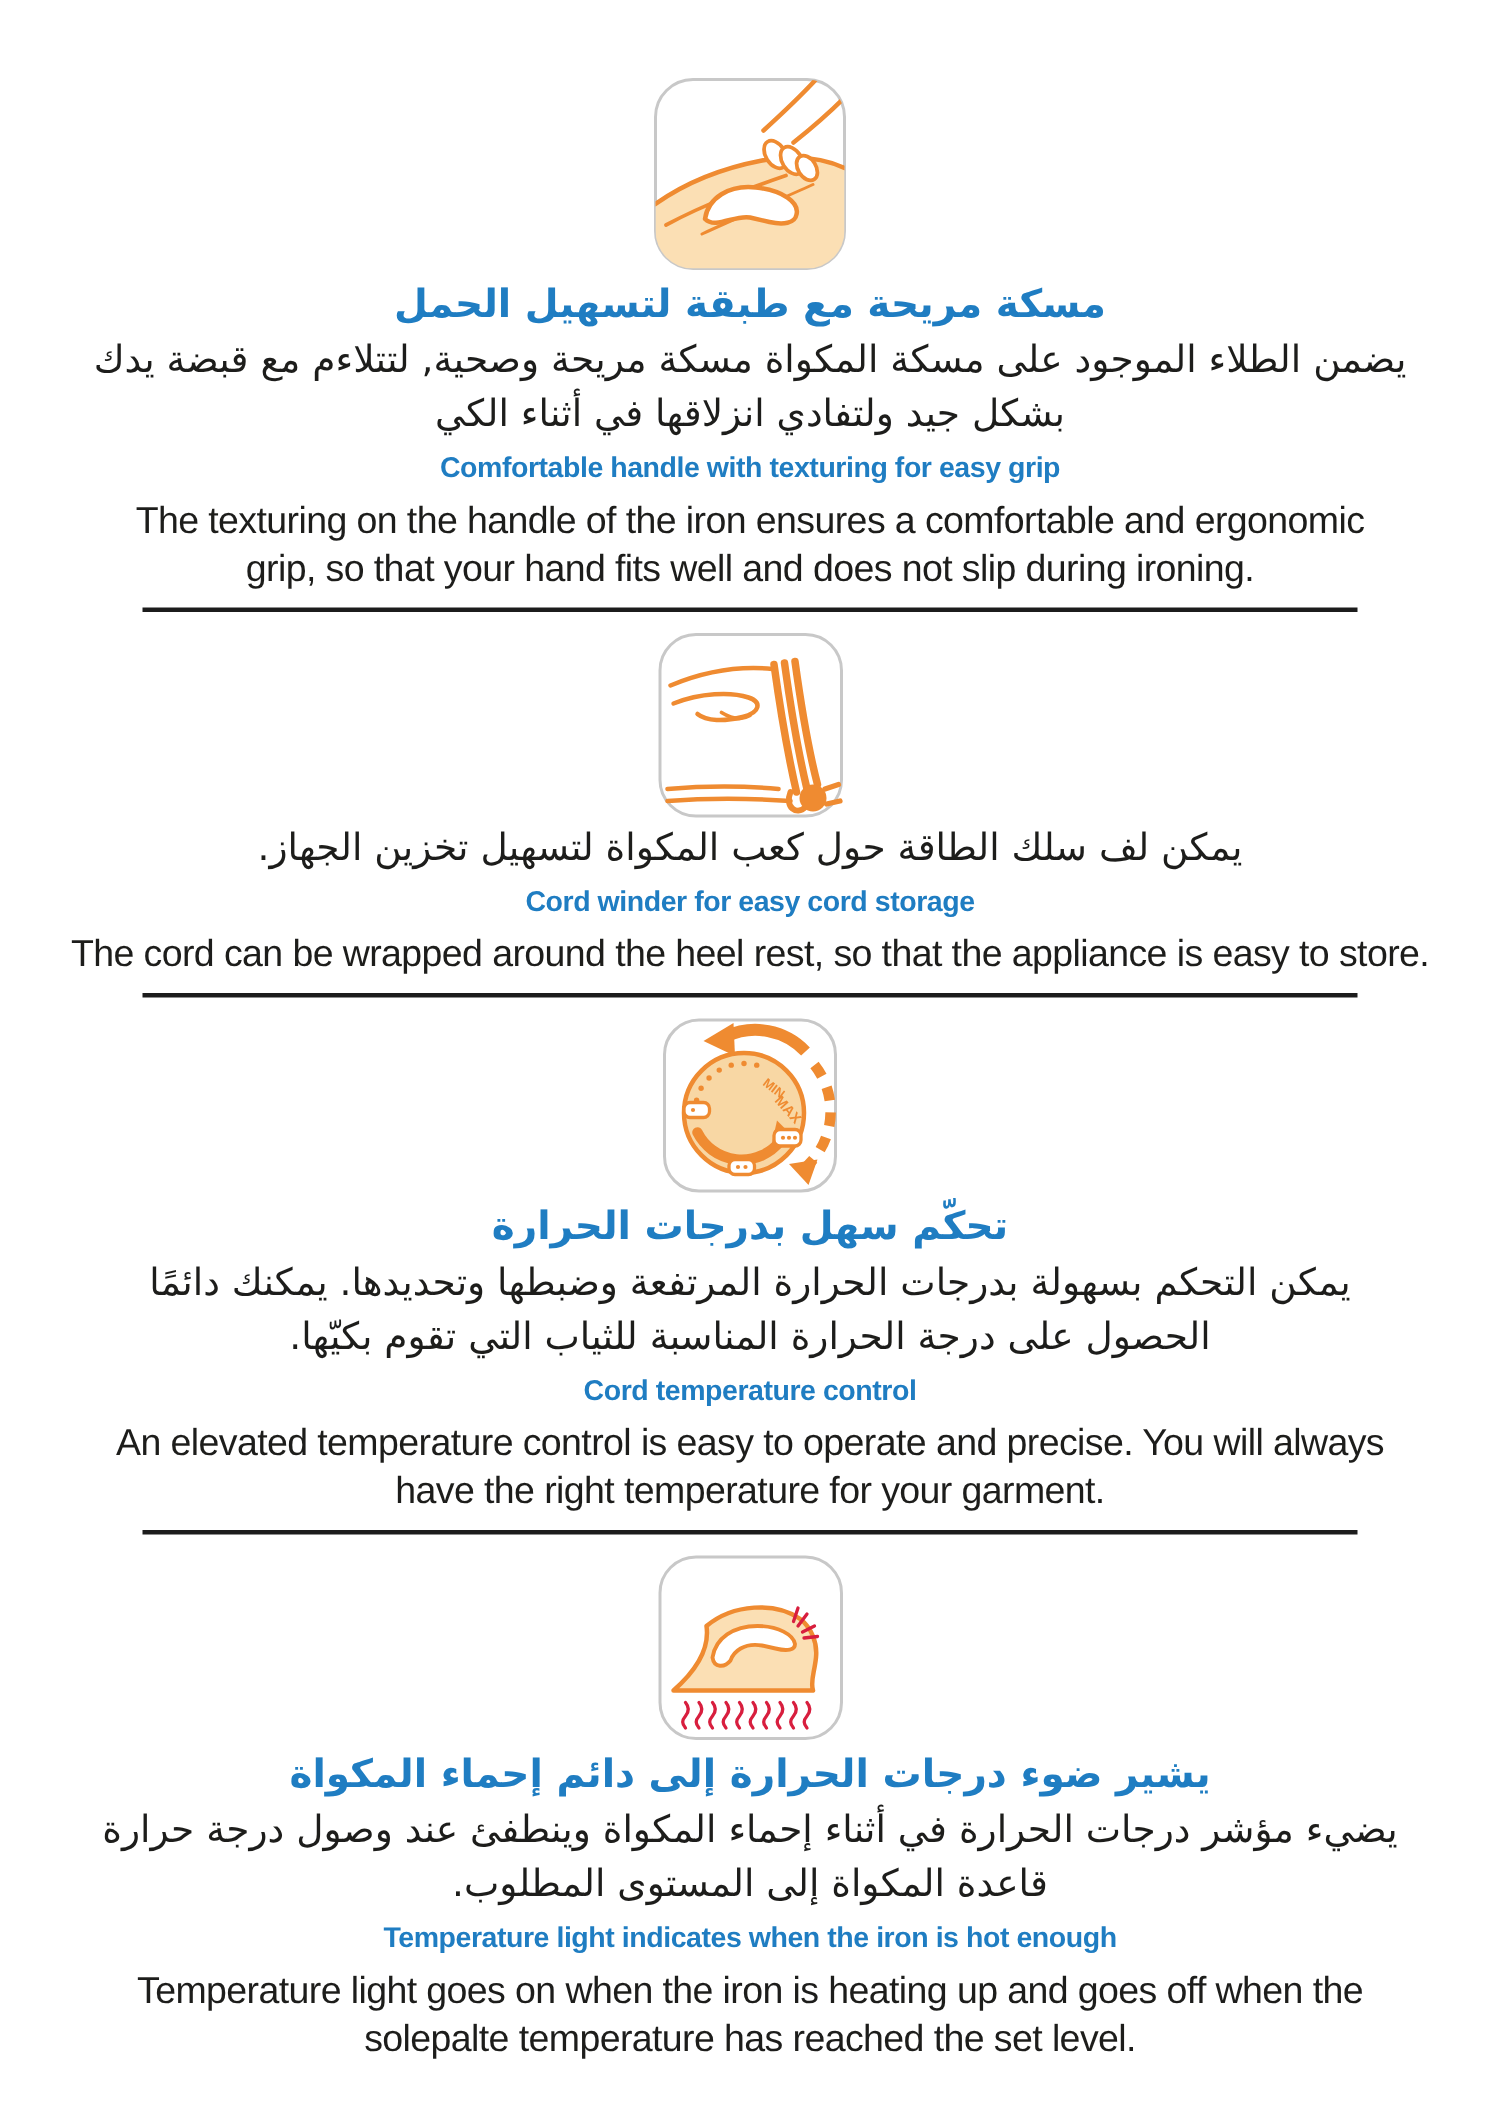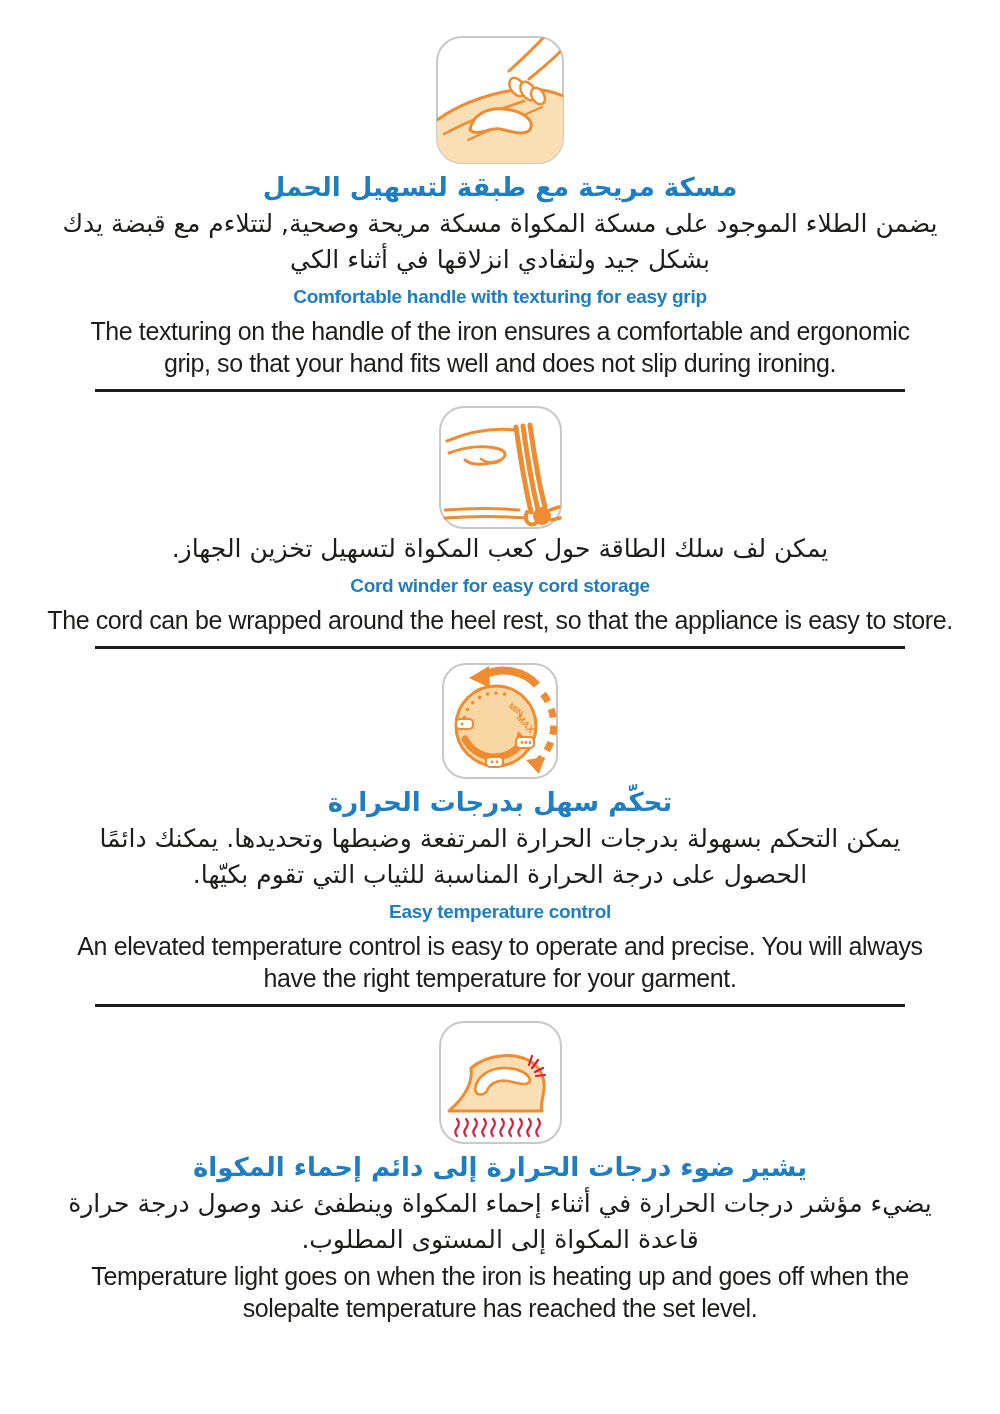--- a/index.html
+++ b/index.html
@@ -1,20 +1,20 @@
 <!DOCTYPE html>
 <html lang="en"><head>
 <meta charset="utf-8">
 <style>
   html,body{margin:0;padding:0;}
   body{
     width:1000px;height:1414px;background:#ffffff;overflow:hidden;
     font-family:"Liberation Sans",sans-serif;color:#1d1d1b;
   }
-  .page{width:1000px;height:1414px;padding-top:34px;box-sizing:border-box;}
+  .page{width:1000px;height:1414px;padding-top:50px;box-sizing:border-box;}
   .section{text-align:center;}
   .icon-row{display:flex;justify-content:center;}
   .icon-frame{display:block;}
   .ar{font-family:"DejaVu Sans",sans-serif;direction:rtl;}
   .ar-h{
     font-size:26px;font-weight:700;color:#1f7dc2;margin:4px auto 2px;line-height:34px;
   }
   .ar-b{
     font-size:25px;font-weight:400;color:#1d1d1b;margin:0 auto;line-height:36px;
     white-space:pre-line;max-width:930px;
@@ -127,21 +127,21 @@
         <g>
           <rect x="46" y="96" width="17" height="10" rx="4" fill="#ffffff" stroke="#ef8b31" stroke-width="2.2"></rect>
           <circle cx="52" cy="101" r="1.4" fill="#ef8b31"></circle>
             <circle cx="57" cy="101" r="1.4" fill="#ef8b31"></circle>
         </g>
       </svg>
     </div>
     <h2 class="ar ar-h" dir="rtl">تحكّم سهل بدرجات الحرارة</h2>
     <p class="ar ar-b" dir="rtl">يمكن التحكم بسهولة بدرجات الحرارة المرتفعة وضبطها وتحديدها. يمكنك دائمًا
 الحصول على درجة الحرارة المناسبة للثياب التي تقوم بكيّها.</p>
-    <h3 class="en-h">Easy temperature control</h3>
+    <h3 class="en-h">Cord temperature control</h3>
     <p class="en-b">An elevated temperature control is easy to operate and precise. You will always
 have the right temperature for your garment.</p>
   </div>
   <div class="divider"></div>
 
   <div class="section">
     <div class="icon-row">
       <svg class="icon-frame" width="127" height="127" viewBox="0 0 127 127">
         <rect x="3" y="3" width="121" height="121" rx="24" fill="#ffffff" stroke="#c8c8c8" stroke-width="2"></rect>
         <path d="M12,92 C28,78 36,63 34,49 C52,34 80,33 96,44 C104,50 108,60 107,70 C106,80 103,86 105,92 Z" fill="#fbdfb4" stroke="#ef8b31" stroke-width="3" stroke-linejoin="round"></path>
@@ -162,17 +162,18 @@
           <path d="M74,100 c2.5,3 2.5,6 0,9 c-2.5,3 -2.5,5 0,8"></path>
           <path d="M83,100 c2.5,3 2.5,6 0,9 c-2.5,3 -2.5,5 0,8"></path>
           <path d="M92,100 c2.5,3 2.5,6 0,9 c-2.5,3 -2.5,5 0,8"></path>
           <path d="M101,100 c2.5,3 2.5,6 0,9 c-2.5,3 -2.5,5 0,8"></path>
         </g>
       </svg>
     </div>
     <h2 class="ar ar-h" dir="rtl">يشير ضوء درجات الحرارة إلى دائم إحماء المكواة</h2>
     <p class="ar ar-b" dir="rtl">يضيء مؤشر درجات الحرارة في أثناء إحماء المكواة وينطفئ عند وصول درجة حرارة
 قاعدة المكواة إلى المستوى المطلوب.</p>
+    <h3 class="en-h">Temperature light indicates when the iron is hot enough</h3>
     <p class="en-b">Temperature light goes on when the iron is heating up and goes off when the
 solepalte temperature has reached the set level.</p>
   </div>
 
 </div>
 
 </body></html>

